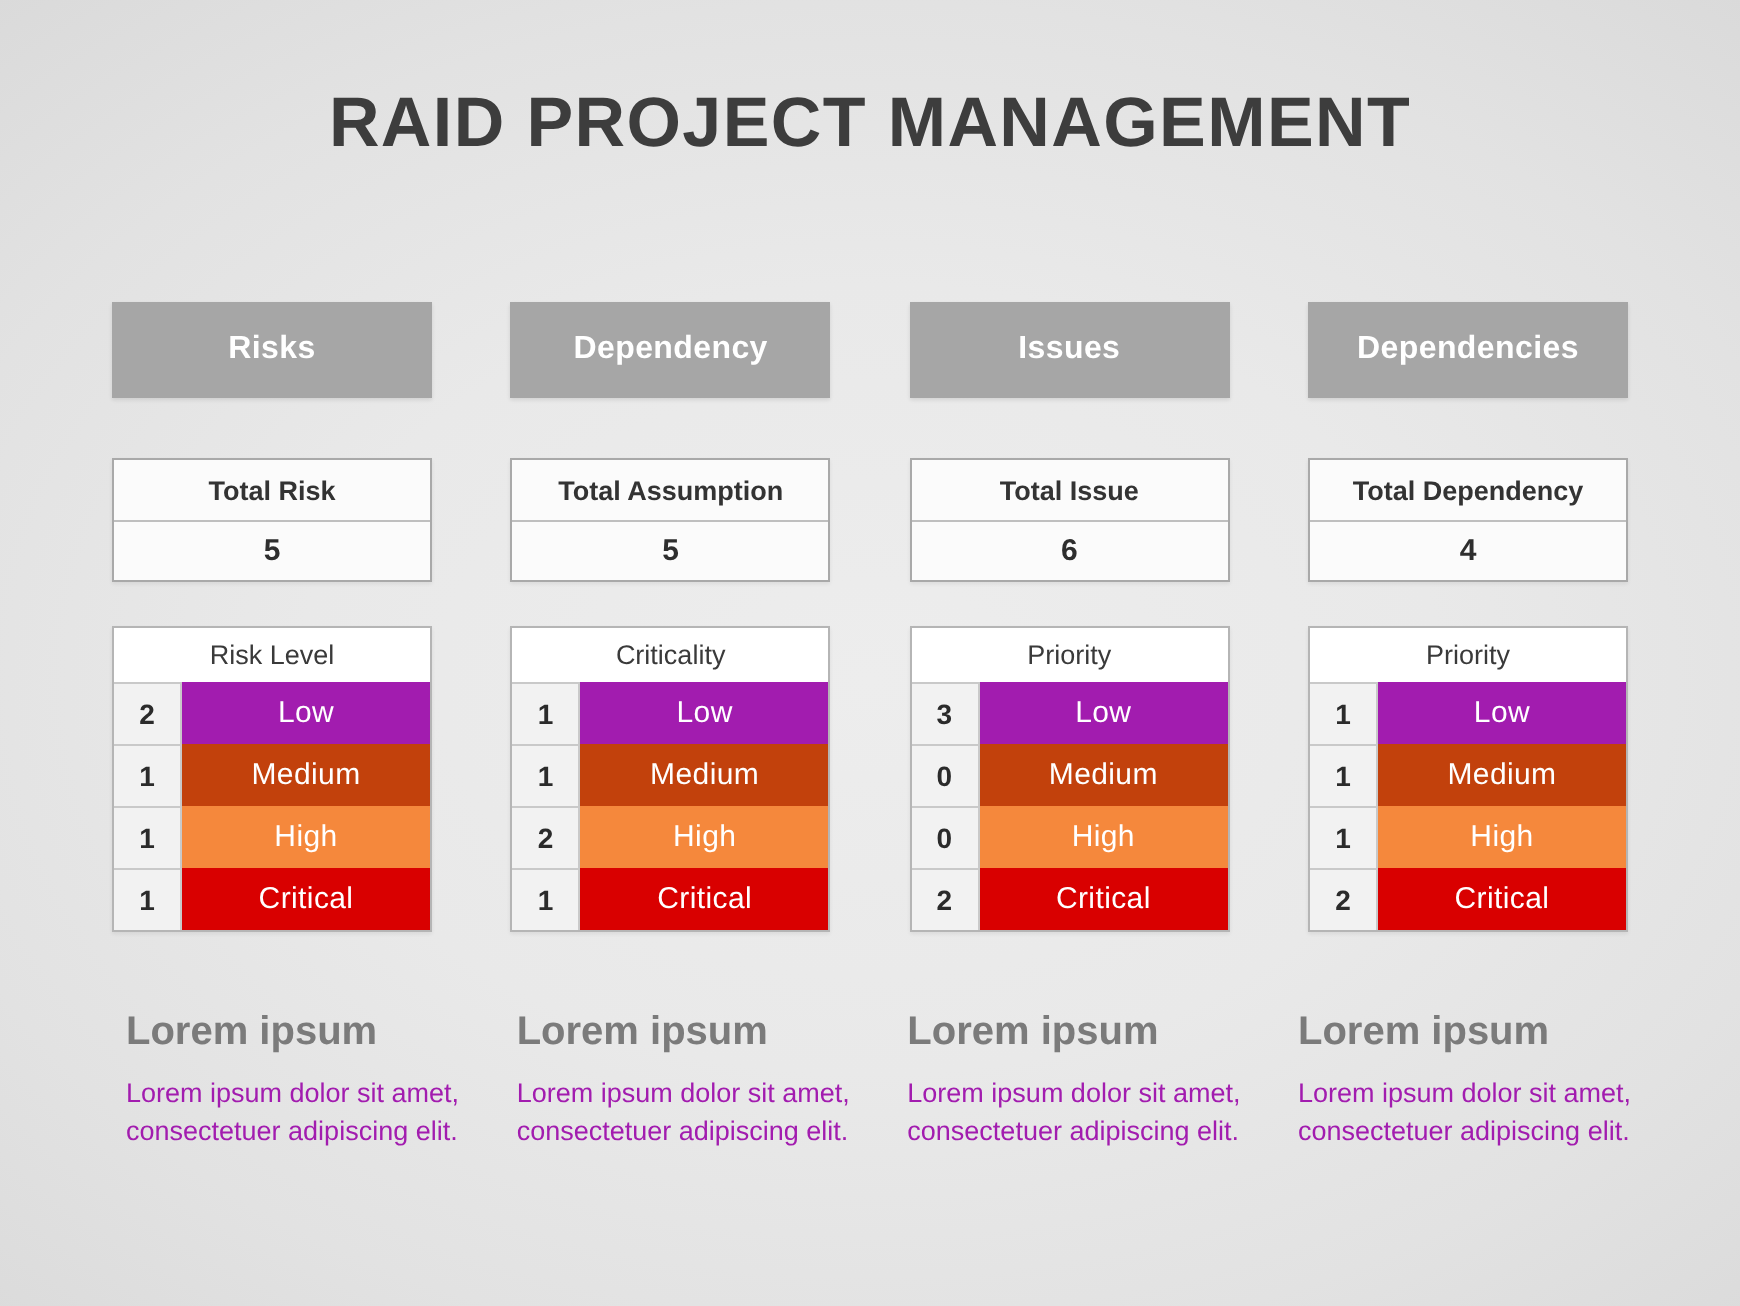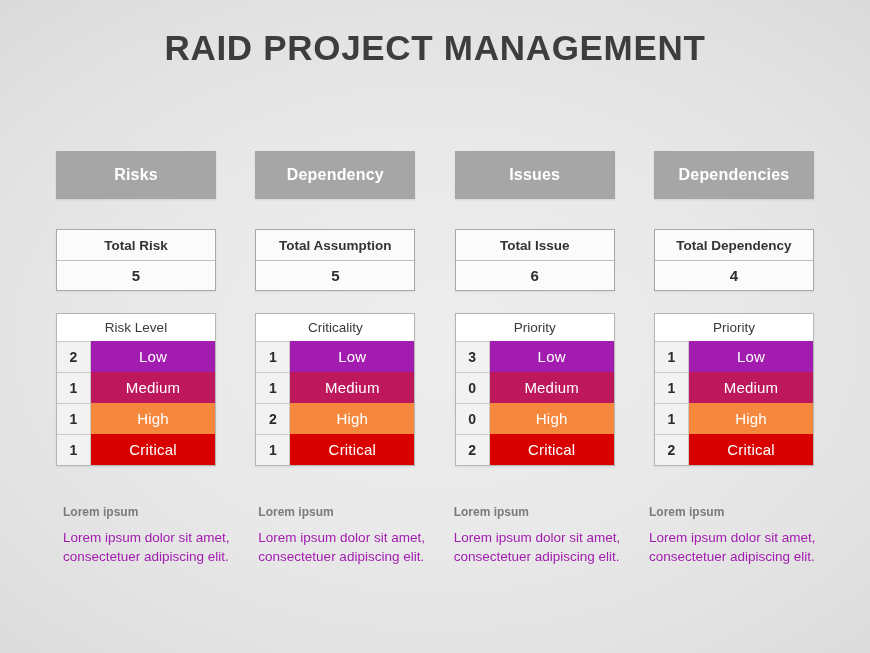--- a/index.html
+++ b/index.html
@@ -21,21 +21,21 @@
   .slide {
     position: relative;
     width: 870px;
     height: 653px;
     box-sizing: border-box;
   }
 
   
   .title {
     position: absolute;
-    top: 28px;
+    top: 42px;
     left: 0;
     width: 870px;
     text-align: center;
     font-size: 35px;
     font-weight: bold;
     letter-spacing: 0.7px;
     color: #3d3d3d;
     white-space: nowrap;
   }
 
@@ -137,38 +137,38 @@
   .level-label {
     flex: 1 1 auto;
     display: flex;
     align-items: center;
     justify-content: center;
     font-size: 15px;
     color: #ffffff;
     letter-spacing: 0.2px;
   }
   .sev-low     { background: #a21caf; }
-  .sev-medium  { background: #be185d; }
+  .sev-medium  { background: #c2410c; }
   .sev-high    { background: #f5883c; }
   .sev-critical{ background: #d90000; }
 
   
   .notes {
     position: absolute;
     top: 505px;
     left: 63px;
     width: 758px;
     display: flex;
     justify-content: space-between;
   }
   .note {
     width: 172px;
   }
   .note-title {
-    font-size: 12px;
+    font-size: 20px;
     font-weight: bold;
     color: #7b7b7b;
     margin-bottom: 9px;
   }
   .note-body {
     font-size: 13.5px;
     line-height: 19px;
     color: #a21caf;
   }
 </style>

